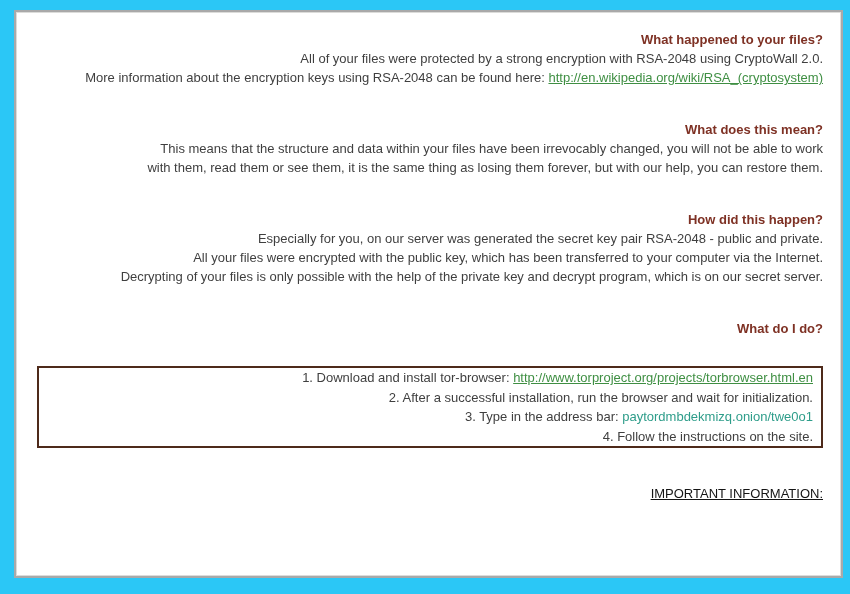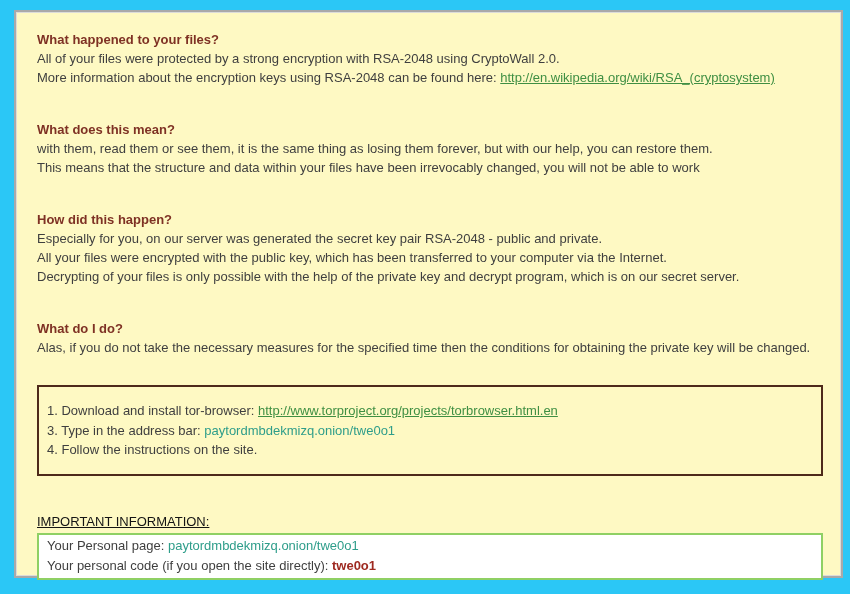--- a/index.html
+++ b/index.html
@@ -6,39 +6,40 @@
   body {
     width: 850px; height: 594px;
     background: #2bc7f6;
     font-family: "Liberation Sans", sans-serif;
     position: relative;
     overflow: hidden;
   }
   .panel {
     position: absolute;
     left: 14px; top: 10px; right: 7px; bottom: 16px;
-    background: #fef9c3;
+    background: #ffffff;
     border: 2px solid #a9a9a9;
     box-shadow: inset 0 0 0 1px #dcdcda;
+    text-align: right;
   }
   .content {
     padding: 18px 18px 0 21px;
     font-size: 13px;
     line-height: 19px;
     color: #3f3f3f;
   }
   .sec + .sec { margin-top: 33px; }
   .h { font-weight: bold; color: #7e3124; }
   .ln { white-space: nowrap; }
   .glink { color: #3f8f43; text-decoration: underline; cursor: pointer; }
   .onion { color: #2e9d8a; font-weight: normal; text-decoration: none; cursor: pointer; }
   .box {
     margin-top: 28px;
     border: 2px solid #4e2a1a;
-    padding: 14px 8px;
+    padding: 0 8px;
     line-height: 19.5px;
     white-space: nowrap;
   }
   .imp {
     margin-top: 36px;
     font-weight: normal;
     color: #141414;
     text-decoration: underline;
     white-space: nowrap;
   }
@@ -59,43 +60,39 @@
   <div class="content">
 
     <div class="sec">
       <div class="h">What happened to your files?</div>
       <div class="ln">All of your files were protected by a strong encryption with RSA-2048 using CryptoWall 2.0.</div>
       <div class="ln"><span>More information about the encryption keys using RSA-2048 can be found here: </span><a class="glink">http://en.wikipedia.org/wiki/RSA_(cryptosystem)</a></div>
     </div>
 
     <div class="sec">
       <div class="h">What does this mean?</div>
+      <div class="ln">This means that the structure and data within your files have been irrevocably changed, you will not be able to work</div>
       <div class="ln">with them, read them or see them, it is the same thing as losing them forever, but with our help, you can restore them.</div>
-      <div class="ln">This means that the structure and data within your files have been irrevocably changed, you will not be able to work</div>
     </div>
 
     <div class="sec">
       <div class="h">How did this happen?</div>
       <div class="ln">Especially for you, on our server was generated the secret key pair RSA-2048 - public and private.</div>
       <div class="ln">All your files were encrypted with the public key, which has been transferred to your computer via the Internet.</div>
       <div class="ln">Decrypting of your files is only possible with the help of the private key and decrypt program, which is on our secret server.</div>
     </div>
 
     <div class="sec">
       <div class="h">What do I do?</div>
-      <div class="ln">Alas, if you do not take the necessary measures for the specified time then the conditions for obtaining the private key will be changed.</div>
     </div>
 
     <div class="box">
       <div class="ln"><span>1. Download and install tor-browser: </span><a class="glink">http://www.torproject.org/projects/torbrowser.html.en</a></div>
+      <div class="ln">2. After a successful installation, run the browser and wait for initialization.</div>
       <div class="ln"><span>3. Type in the address bar: </span><span class="onion">paytordmbdekmizq.onion/twe0o1</span></div>
       <div class="ln">4. Follow the instructions on the site.</div>
     </div>
 
     <div class="imp">IMPORTANT INFORMATION:</div>
 
-    <div class="greenbox">
-      <div class="ln"><span>Your Personal page: </span><a class="onion">paytordmbdekmizq.onion/twe0o1</a></div>
-      <div class="ln"><span>Your personal code (if you open the site directly): </span><span class="code">twe0o1</span></div>
-    </div>
 
   </div>
 </div>
 
 </body></html>

